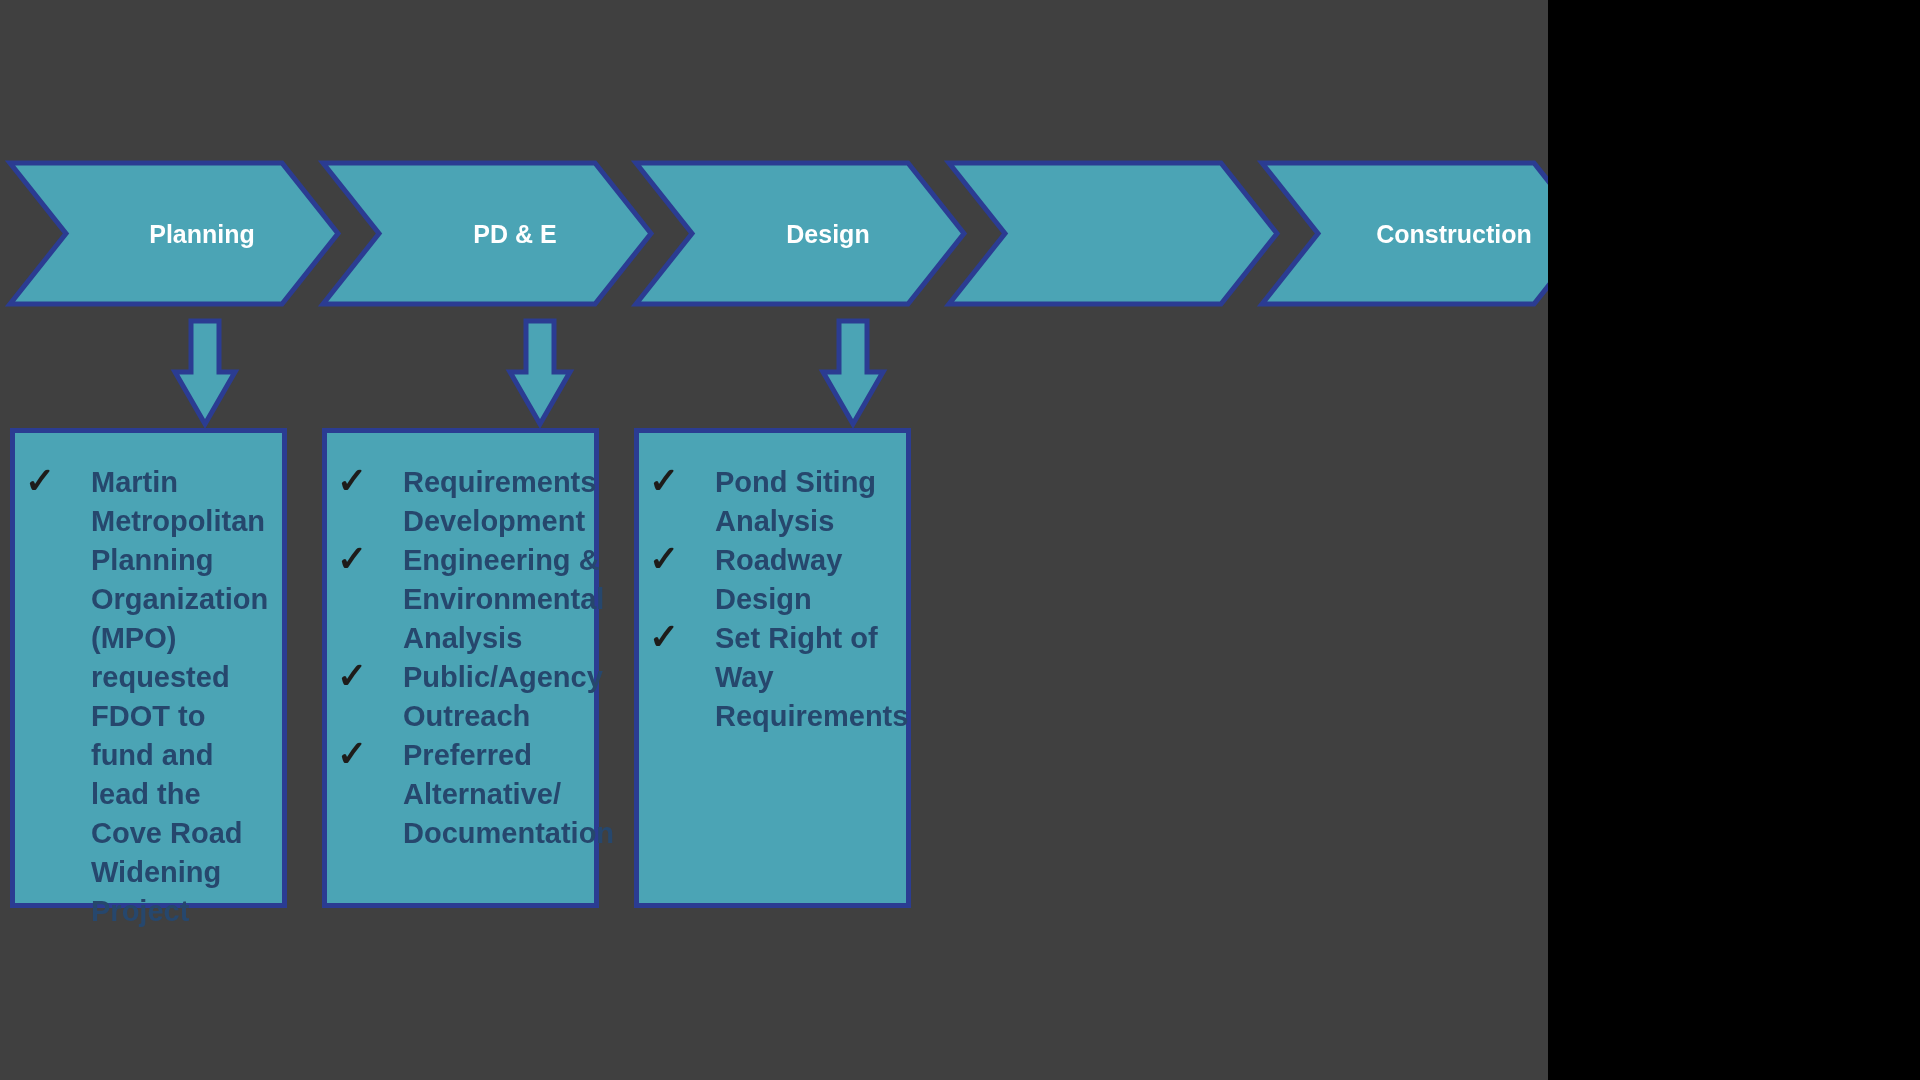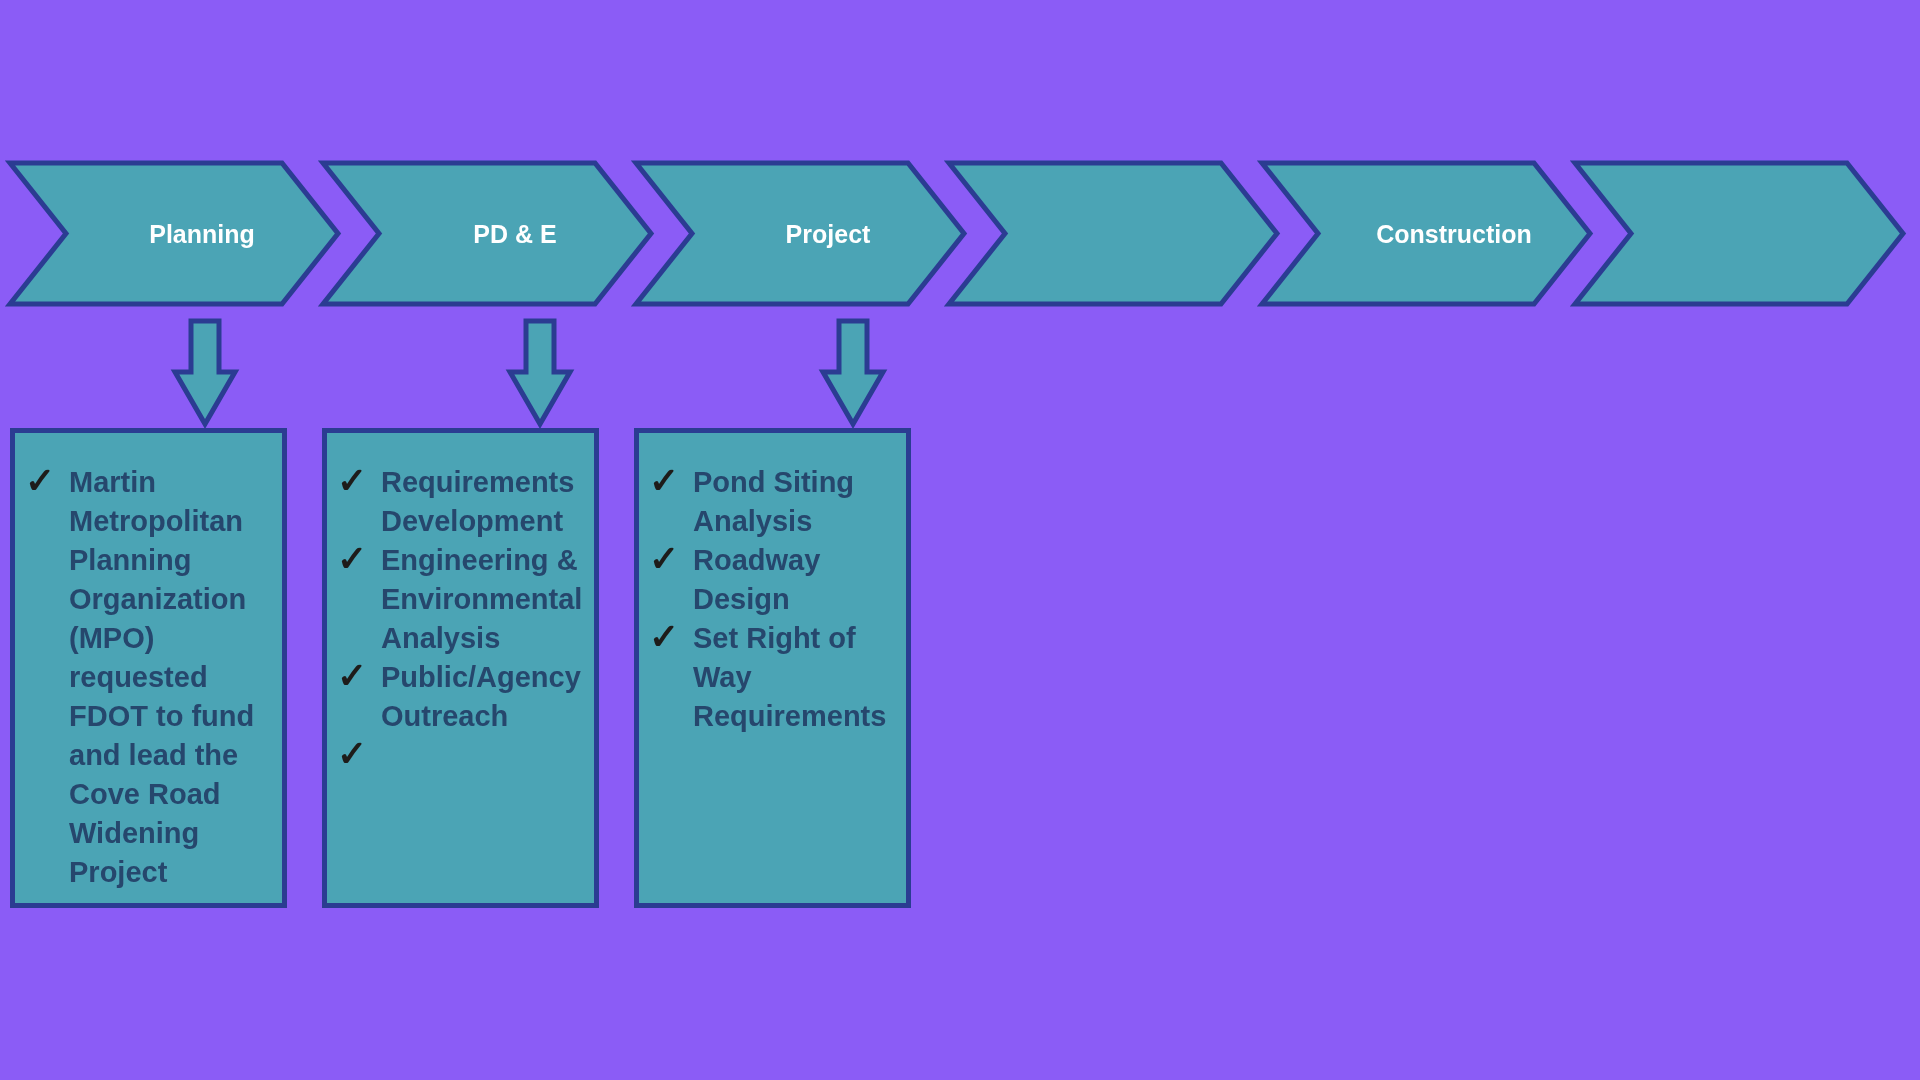--- a/index.html
+++ b/index.html
@@ -2,23 +2,23 @@
 <html><head>
 <meta charset="utf-8">
 <style>
   html, body {
     margin: 0;
     padding: 0;
     background: #000000;
   }
   .canvas {
     position: relative;
-    width: 1920px;
+    width: 1548px;
     height: 1080px;
-    background: #8b5cf6;
+    background: #404040;
     font-family: "Liberation Sans", sans-serif;
     overflow: hidden;
   }
   .shapes {
     position: absolute;
     left: 0;
     top: 0;
   }
   .shape {
     fill: #4BA4B5;
@@ -68,20 +68,21 @@
     font-size: 36px;
     font-weight: 700;
     line-height: 39px;
     transform: translateY(-2px);
   }
   .item-text {
     color: #26476D;
     font-size: 29px;
     font-weight: 700;
     line-height: 39px;
+    margin-left: 22px;
   }
 </style>
 </head>
 <body>
 
 <div class="canvas">
 
   <svg class="shapes" width="1920" height="1080" viewBox="0 0 1920 1080">
 
     <polygon class="shape" points="10,163 282,163 338,233.5 282,304 10,304 66,233.5"></polygon>
@@ -96,21 +97,21 @@
     <polygon class="shape" points="839,321 867,321 867,372 883,372 853,424 823,372 839,372"></polygon>
   </svg>
 
   <div class="phase-label" style="left:66px">
       <span>Planning</span>
     </div>
   <div class="phase-label" style="left:379px">
       <span>PD &amp; E</span>
     </div>
   <div class="phase-label" style="left:692px">
-      <span>Project</span>
+      <span>Design</span>
     </div>
   <div class="phase-label" style="left:1318px">
       <span>Construction</span>
     </div>
 
   <div class="detail-box" style="left:10px">
     <div class="check-item">
       <span class="check">✓</span>
       <div class="item-text">Martin Metropolitan Planning Organization (MPO) requested FDOT to fund and lead the Cove Road Widening Project</div>
     </div>
@@ -124,20 +125,21 @@
     <div class="check-item">
       <span class="check">✓</span>
       <div class="item-text">Engineering &amp; Environmental Analysis</div>
     </div>
     <div class="check-item">
       <span class="check">✓</span>
       <div class="item-text">Public/Agency Outreach</div>
     </div>
     <div class="check-item">
       <span class="check">✓</span>
+      <div class="item-text">Preferred Alternative/ Documentation</div>
     </div>
   </div>
 
   <div class="detail-box" style="left:634px">
     <div class="check-item">
       <span class="check">✓</span>
       <div class="item-text">Pond Siting Analysis</div>
     </div>
     <div class="check-item">
       <span class="check">✓</span>

